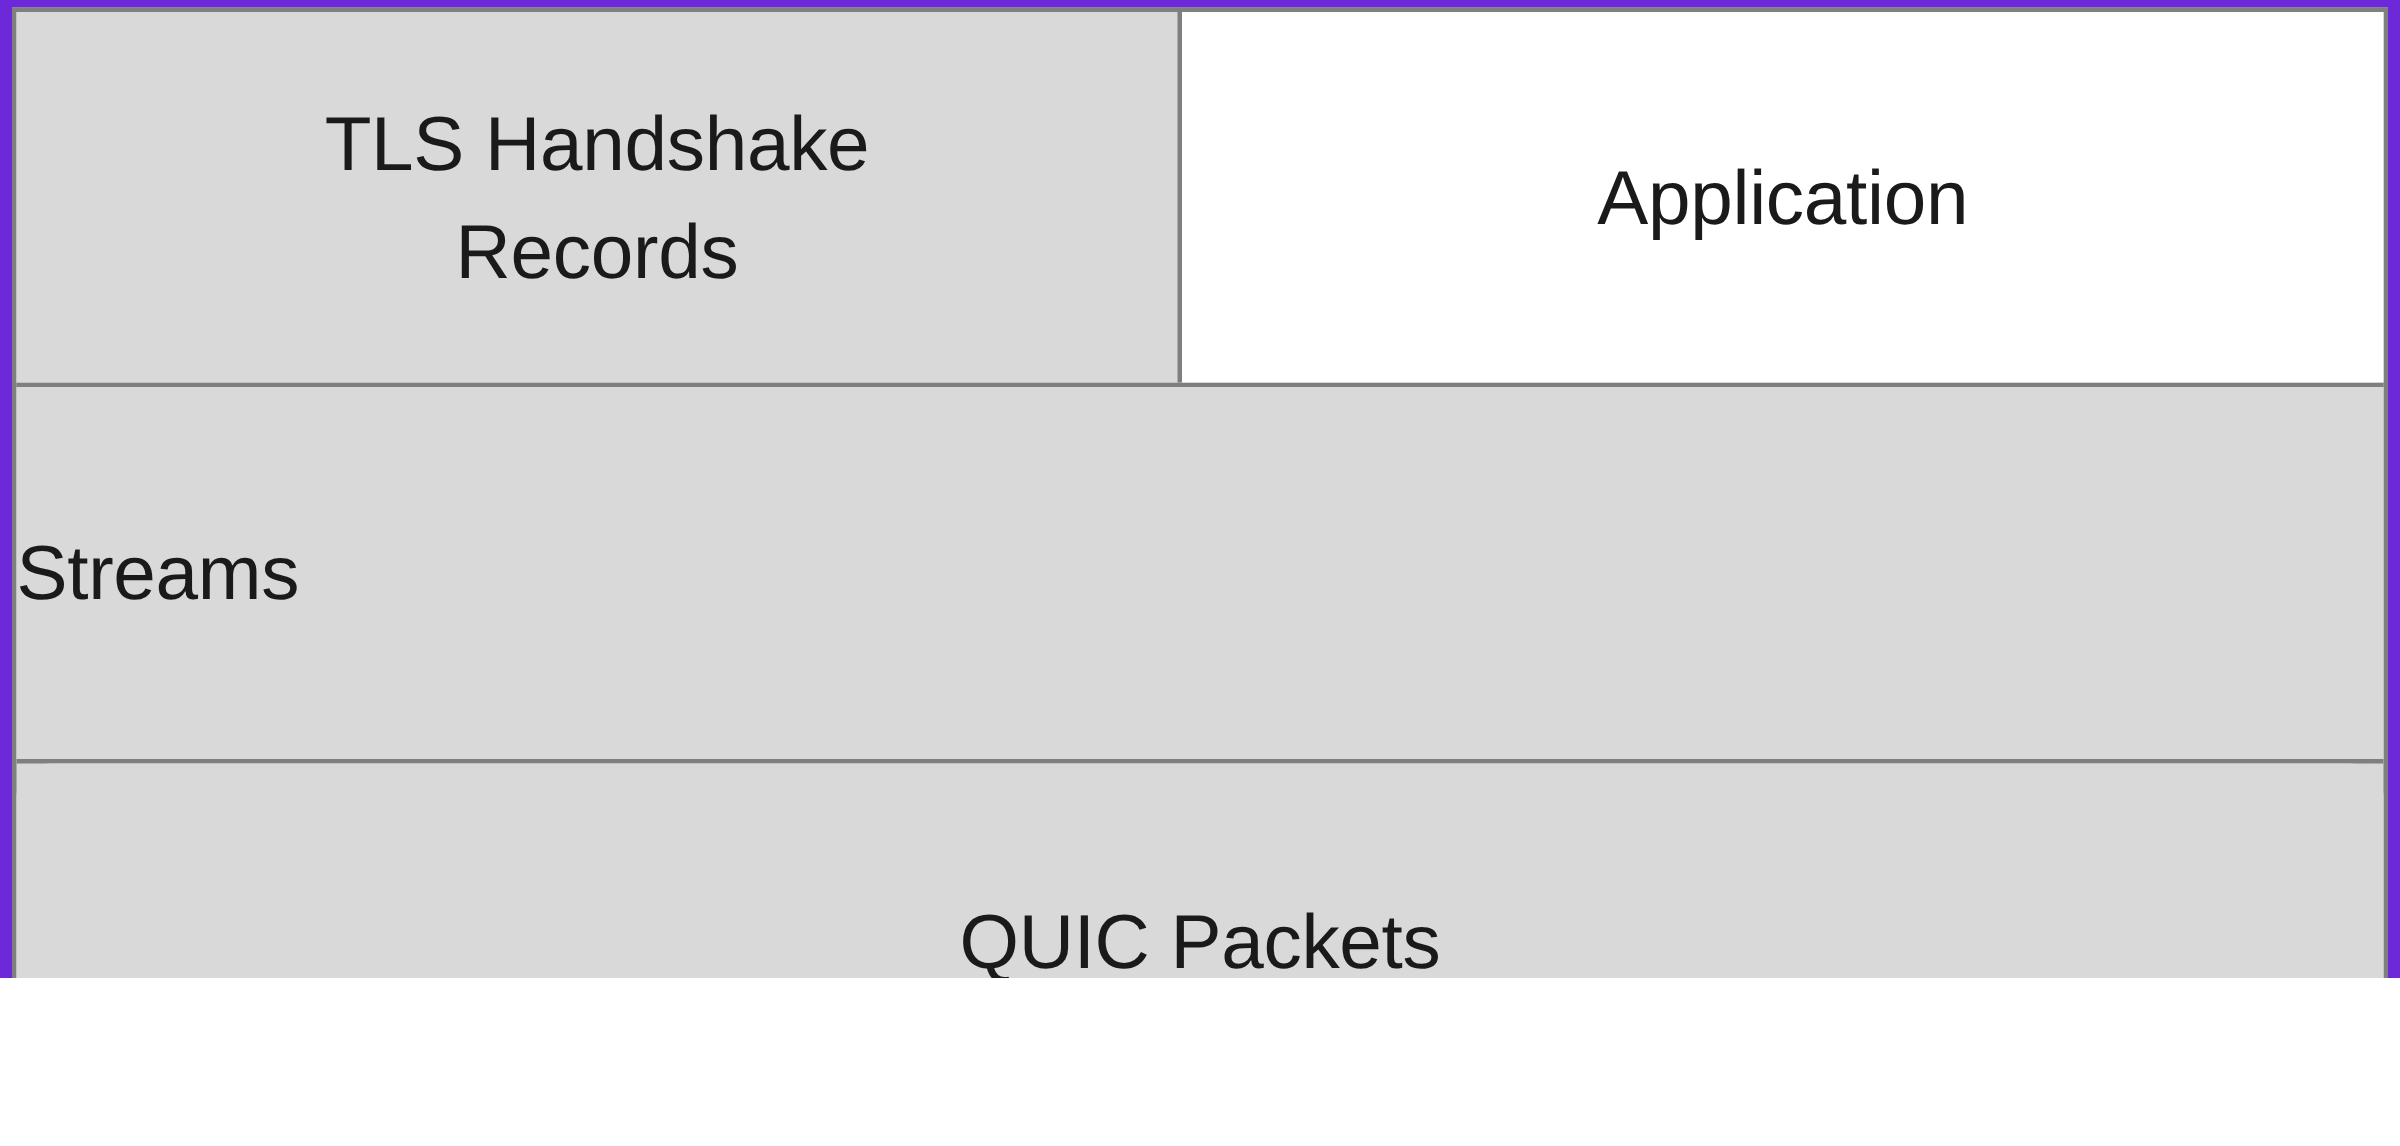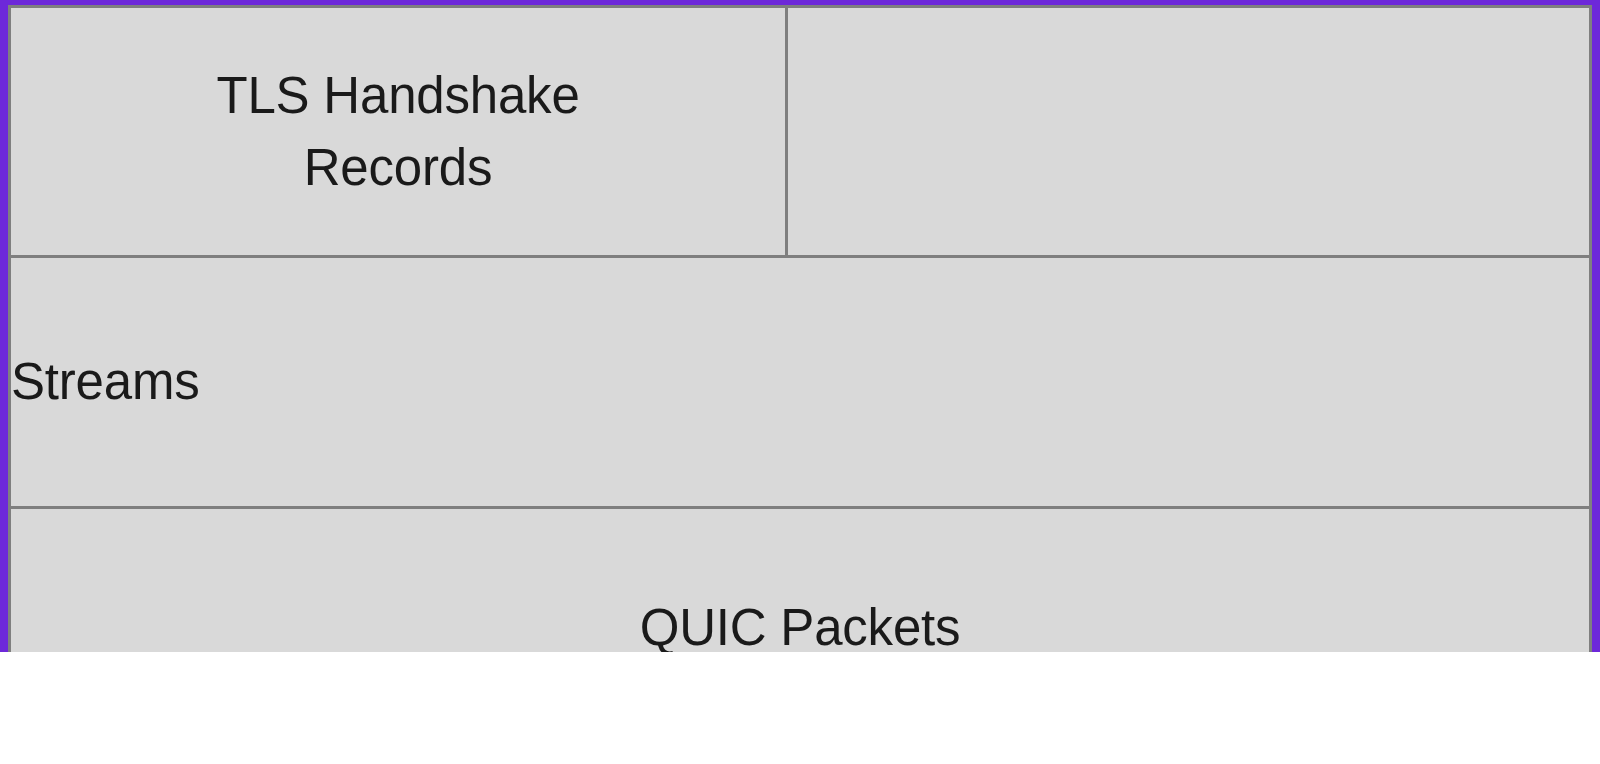--- a/index.html
+++ b/index.html
@@ -112,20 +112,23 @@
 
   <div class="stack">
 
     <div class="row-top">
 
       <div class="cell cell-tls">
         <span class="layer-label">TLS Handshake
 Records</span>
       </div>
 
+      <div class="cell cell-app">
+        <span class="layer-label single">Application</span>
+      </div>
 
     </div>
 
     <div class="row-streams">
       <span class="layer-label single">Streams</span>
     </div>
 
     <div class="row-packets">
       <span class="layer-label single">QUIC Packets</span>
     </div>

